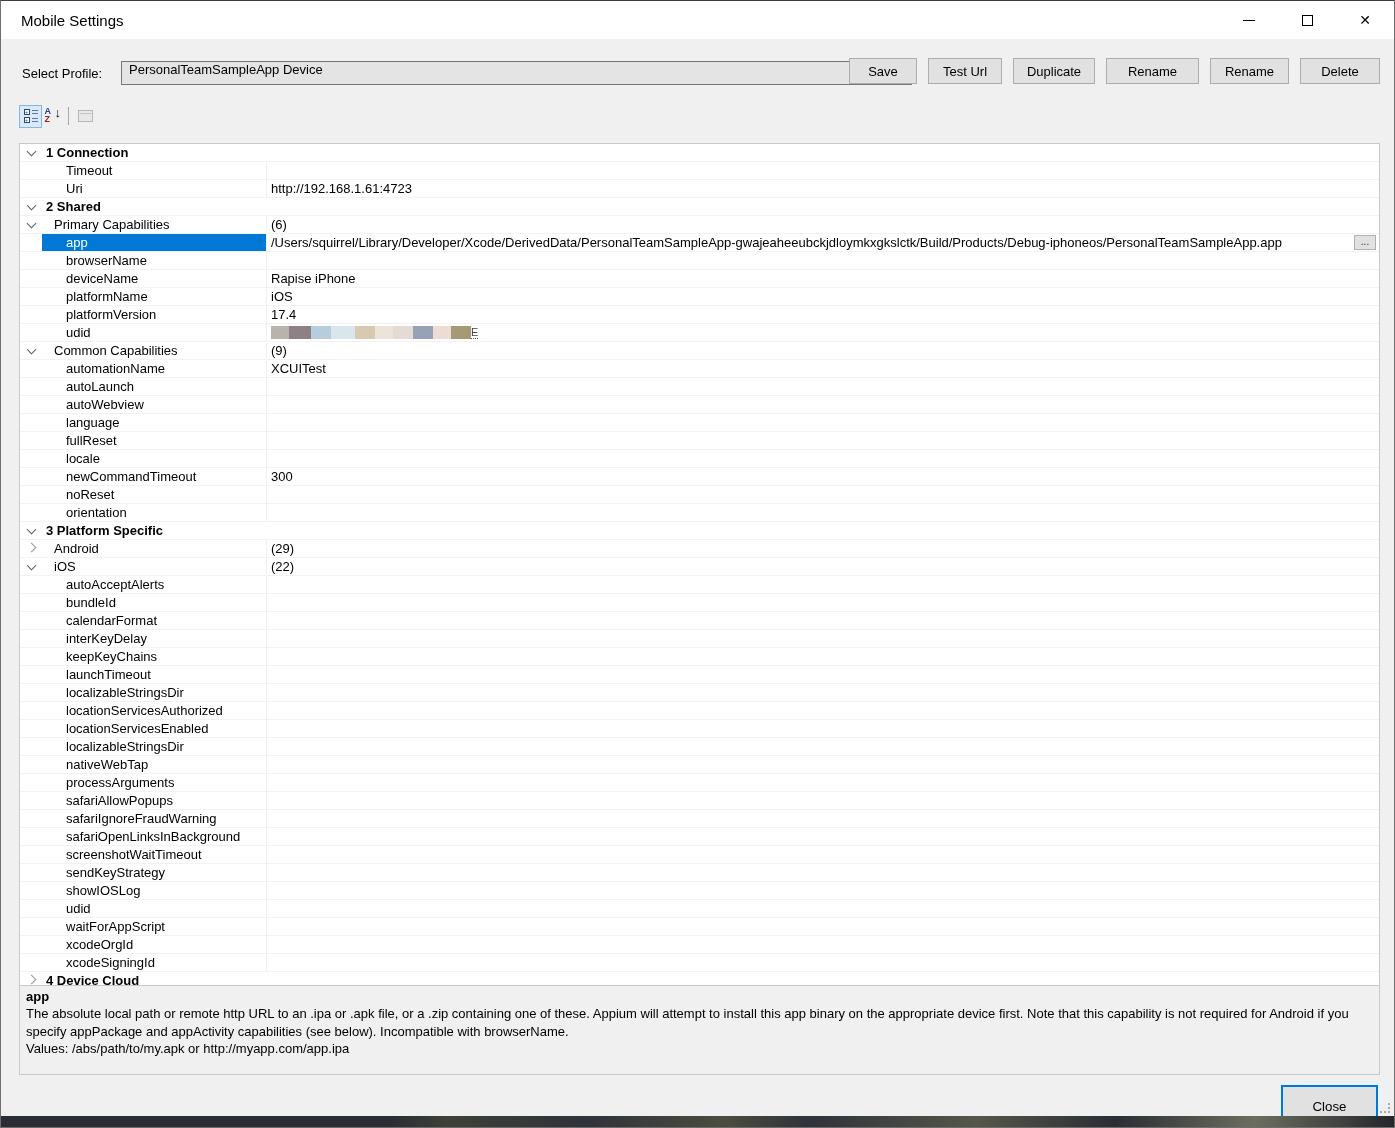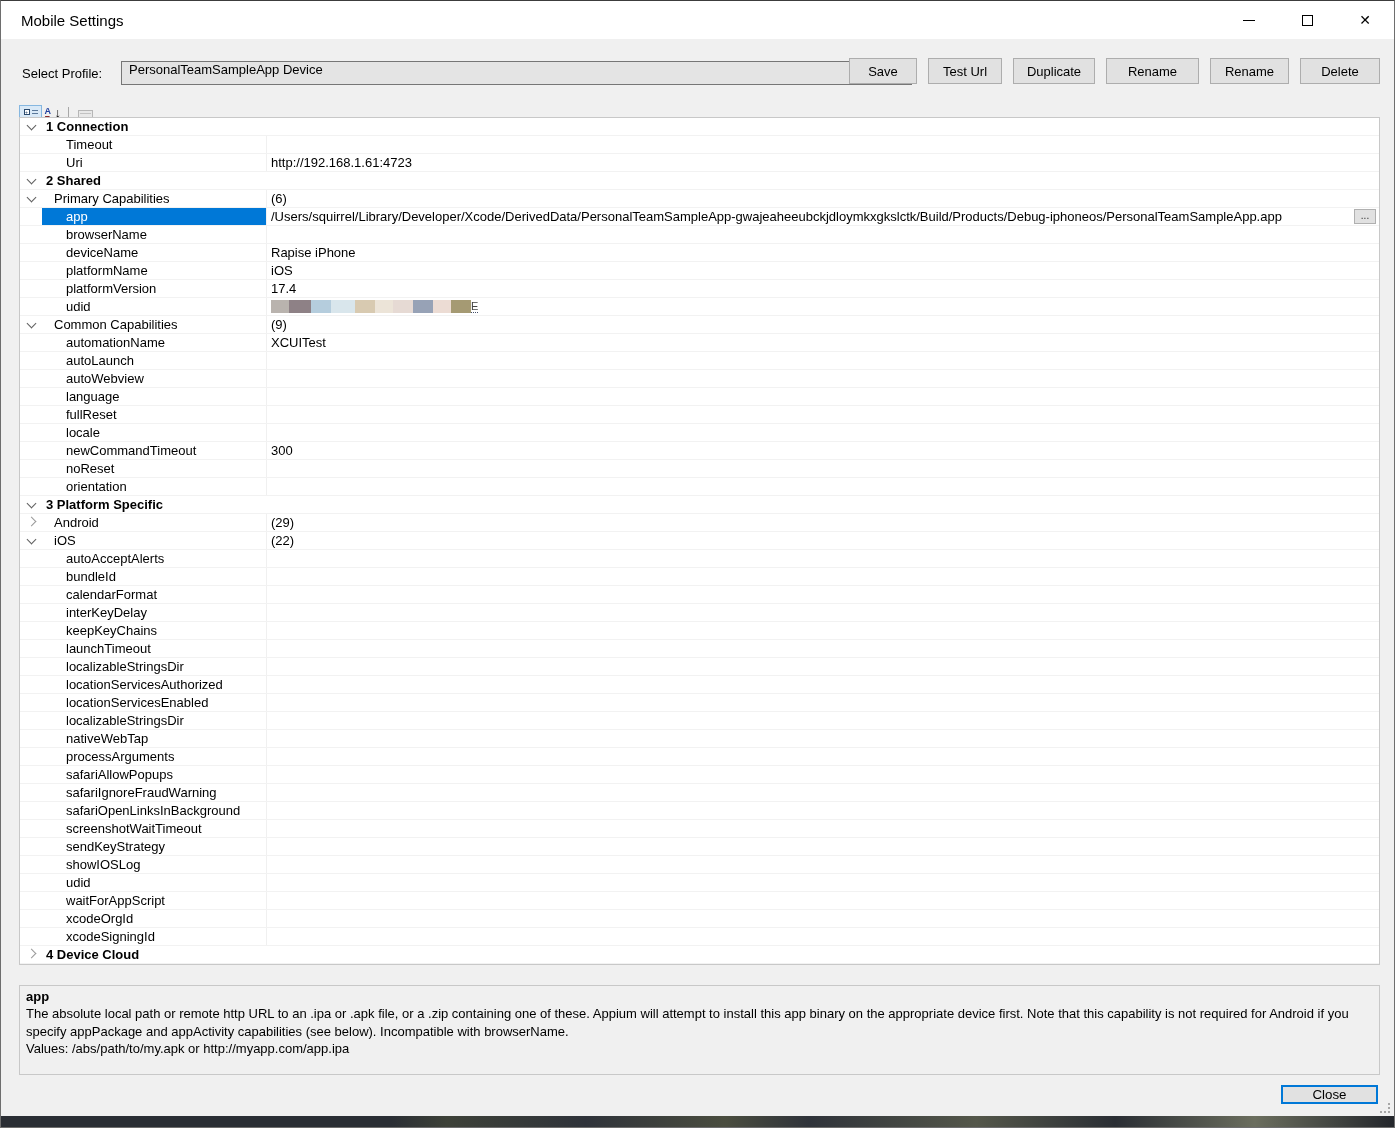--- a/index.html
+++ b/index.html
@@ -52,21 +52,21 @@
   .cat-glyph .ln { position:absolute; left:8px; width:6px; height:1px; background:#5a789a; }
   .az-glyph { position:relative; width:18px; height:16px; }
   .az-glyph .a { position:absolute; left:0; top:-2px; font-size:9px; font-weight:bold; color:#1f3f9f; }
   .az-glyph .z { position:absolute; left:0; top:6px; font-size:9px; font-weight:bold; color:#8b2a2a; }
   .az-glyph .arr { position:absolute; left:10px; top:-3px; font-size:13px; color:#000; }
   .tb-sep { width:1px; height:18px; background:#a8a8a8; margin:0 5px 0 3px; }
   .pp-glyph { width:15px; height:12px; border:1px solid #b6b6b6; background:#e8e8e8; position:relative; }
   .pp-glyph:before { content:""; position:absolute; left:1px; top:2px; right:1px; height:1px; background:#c2c2c2; }
   
   .grid {
-    position:absolute; left:18px; top:116px; width:1361px; height:848px;
+    position:absolute; left:18px; top:142px; width:1361px; height:848px;
     background:#fff; border:1px solid #c8c8c8; overflow:hidden;
   }
   .row { display:flex; height:18px; line-height:17px; border-bottom:1px solid #f2f2f2; position:relative; }
   .row .margin { width:22px; flex:0 0 22px; display:flex; align-items:center; justify-content:center; }
   .row .margin .chev { margin-top:-2px; }
   .row .margin .chev.down { margin-top:-3px; }
   .row .name { width:224px; flex:0 0 224px; white-space:nowrap; overflow:hidden; }
   .row.category .name { font-weight:bold; flex:1 1 auto; width:auto; padding-left:4px; }
   .row.group .name { padding-left:12px; }
   .row.prop .name { padding-left:24px; }
@@ -83,21 +83,21 @@
   .redacted .tail { font-style:normal; font-size:11px; line-height:13px; color:#444; }
   
   .help {
     position:absolute; left:18px; top:984px; width:1361px; height:90px;
     background:#f0f0f0; border:1px solid #c8c8c8; padding:3px 8px 0 6px;
   }
   .help .h-title { font-weight:bold; margin-bottom:1px; }
   .help .h-body { line-height:17.5px; }
   
   .close-btn {
-    position:absolute; left:1280px; top:1084px; width:97px; height:19px;
+    position:absolute; left:1280px; top:1084px; width:97px; height:42px;
     background:#e1e1e1; border:2px solid #0078d7;
     display:flex; align-items:center; justify-content:center;
   }
   .grip { position:absolute; right:4px; bottom:14px; width:10px; height:10px; }
   .grip i { position:absolute; width:2px; height:2px; background:#a6a6a6; }
   .grip i:nth-child(1){ right:0; bottom:0; } .grip i:nth-child(2){ right:4px; bottom:0; }
   .grip i:nth-child(3){ right:0; bottom:4px; } .grip i:nth-child(4){ right:8px; bottom:0; }
   .grip i:nth-child(5){ right:0; bottom:8px; }
   .desktop-strip {
     position:absolute; left:0; right:0; bottom:0; height:11px;

